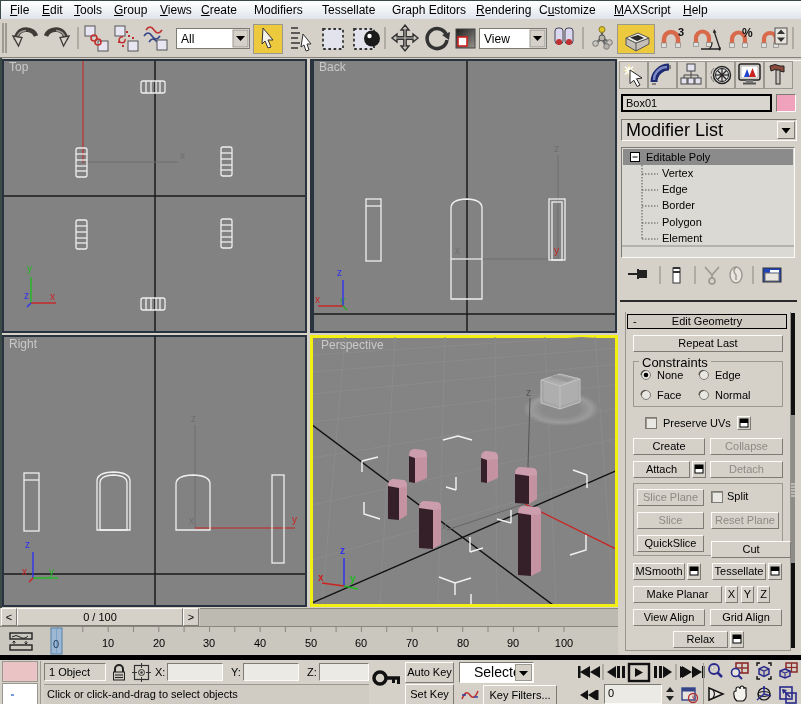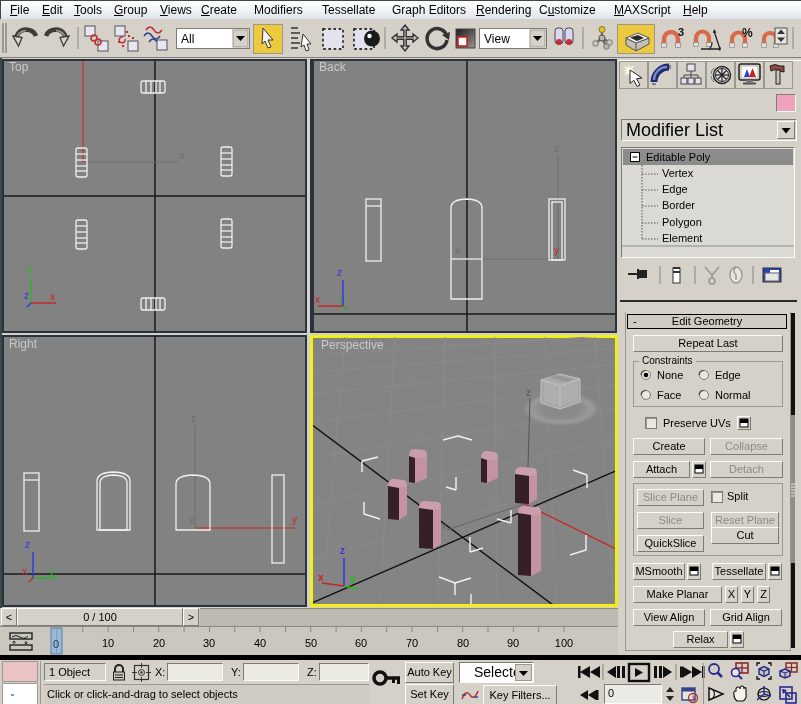--- a/index.html
+++ b/index.html
@@ -3,21 +3,21 @@
 <meta charset="utf-8">
 <style>
 * { margin:0; padding:0; box-sizing:border-box; }
 html,body { width:801px; height:704px; overflow:hidden; }
 body { font-family:"Liberation Sans", sans-serif; background:#d5d1c9; position:relative; }
 .abs { position:absolute; }
 .btn { position:absolute; background:#d5d1c9; border:1px solid; border-color:#fcfbf7 #7e7b74 #7e7b74 #fcfbf7; font-size:11px; color:#000; text-align:center; font-family:"Liberation Sans",sans-serif; line-height:14px; }
 .dis { color:#8e8b84; }
 .sunk { position:absolute; background:#e7e4dd; border:1px solid; border-color:#7e7b74 #fcfbf7 #fcfbf7 #7e7b74; }
 .gb { position:absolute; border:1px solid #9b988f; }
-.gbl { position:absolute; background:#d5d1c9; font-size:10px; padding:0 3px; }
+.gbl { position:absolute; background:#d5d1c9; font-size:13px; padding:0 3px; }
 .menu span { position:absolute; top:2px; font-size:12px; color:#000; }
 u { text-decoration:underline; }
 </style>
 </head>
 <body>
 
 <div class="abs menu" style="left:0;top:0;width:801px;height:19px;background:linear-gradient(#ffffff,#f2f4f7 45%,#dfe3ec);border-top:1px solid #3c4a47;border-left:1px solid #3c4a47;">
 <span style="left:9px"><u>F</u>ile</span>
 <span style="left:41px"><u>E</u>dit</span>
 <span style="left:73px"><u>T</u>ools</span>
@@ -701,20 +701,23 @@
       <rect x="8" y="17" width="7" height="2.5" fill="#777"></rect>
       <rect x="5" y="19.5" width="13" height="2" fill="#555"></rect>
     </g>
 
     <g transform="translate(149,5)">
       <path d="M3 3 Q8 0 13 3 L17 3 L17 9 L13 8 Q8 5 4 8 Z" fill="#8c4a3c" stroke="#222" stroke-width="1"></path>
       <rect x="9" y="7" width="4" height="14" fill="#c9c5bd" stroke="#222"></rect>
     </g>
   </svg>
 
+  <div class="abs" style="left:3px;top:36px;width:151px;height:18px;background:#d9d6cf;border:2px solid #000;">
+      <span style="font-size:11px;line-height:14px;padding-left:3px;display:block;">Box01</span>
+    </div>
   <div class="abs" style="left:158px;top:36px;width:20px;height:18px;background:#f0a2bd;border:1px solid;border-color:#7e7b74 #fcfbf7 #fcfbf7 #7e7b74;"></div>
 
   <div class="abs" style="left:3px;top:61px;width:176px;height:22px;background:#d9d6cf;border:1px solid;border-color:#7e7b74 #fcfbf7 #fcfbf7 #7e7b74;">
     <span style="font-size:18px;line-height:20px;padding-left:4px;display:block;">Modifier List</span>
     <div class="abs" style="right:1px;top:1px;width:18px;height:18px;background:#d5d1c9;border:1px solid;border-color:#fcfbf7 #7e7b74 #7e7b74 #fcfbf7;"></div>
     <svg class="abs" style="right:2px;top:2px" width="16" height="16">
         <path d="M3.5 6 l9 0 l-4.5 5.5 z" fill="#000"></path>
       </svg>
   </div>
 
@@ -812,21 +815,21 @@
         </svg></div>
     <div class="btn dis" style="left:84px;top:149px;width:73px;height:17px;line-height:15px;">Detach</div>
 
     <div class="gb" style="left:7px;top:171px;width:150px;height:73px;"></div>
     <div class="btn dis" style="left:11px;top:177px;width:67px;height:17px;line-height:15px;">Slice Plane</div>
     <div class="abs" style="left:85px;top:179px;width:12px;height:12px;background:#e9e7e1;border:1px solid #7e7b74;box-shadow:inset 1px 1px 0 #9a978f;"></div>
     <span class="abs" style="left:101px;top:178px;font-size:11px;">Split</span>
     <div class="btn dis" style="left:11px;top:200px;width:67px;height:17px;line-height:15px;">Slice</div>
     <div class="btn dis" style="left:85px;top:200px;width:68px;height:17px;line-height:15px;">Reset Plane</div>
     <div class="btn" style="left:11px;top:223px;width:67px;height:17px;line-height:15px;">QuickSlice</div>
-    <div class="btn" style="left:85px;top:215px;width:68px;height:17px;line-height:15px;">Cut</div>
+    <div class="btn" style="left:85px;top:229px;width:80px;height:17px;line-height:15px;">Cut</div>
 
     <div class="btn" style="left:7px;top:251px;width:52px;height:17px;line-height:15px;">MSmooth</div>
     <div class="btn" style="left:61px;top:251px;width:14px;height:17px;"><svg width="12" height="14">
           <rect x="2" y="3" width="8" height="8" fill="#fff" stroke="#000"></rect>
           <rect x="2" y="3" width="8" height="4" fill="#000"></rect>
         </svg></div>
     <div class="btn" style="left:86px;top:251px;width:54px;height:17px;line-height:15px;">Tessellate</div>
     <div class="btn" style="left:142px;top:251px;width:14px;height:17px;"><svg width="12" height="14">
           <rect x="2" y="3" width="8" height="8" fill="#fff" stroke="#000"></rect>
           <rect x="2" y="3" width="8" height="4" fill="#000"></rect>

